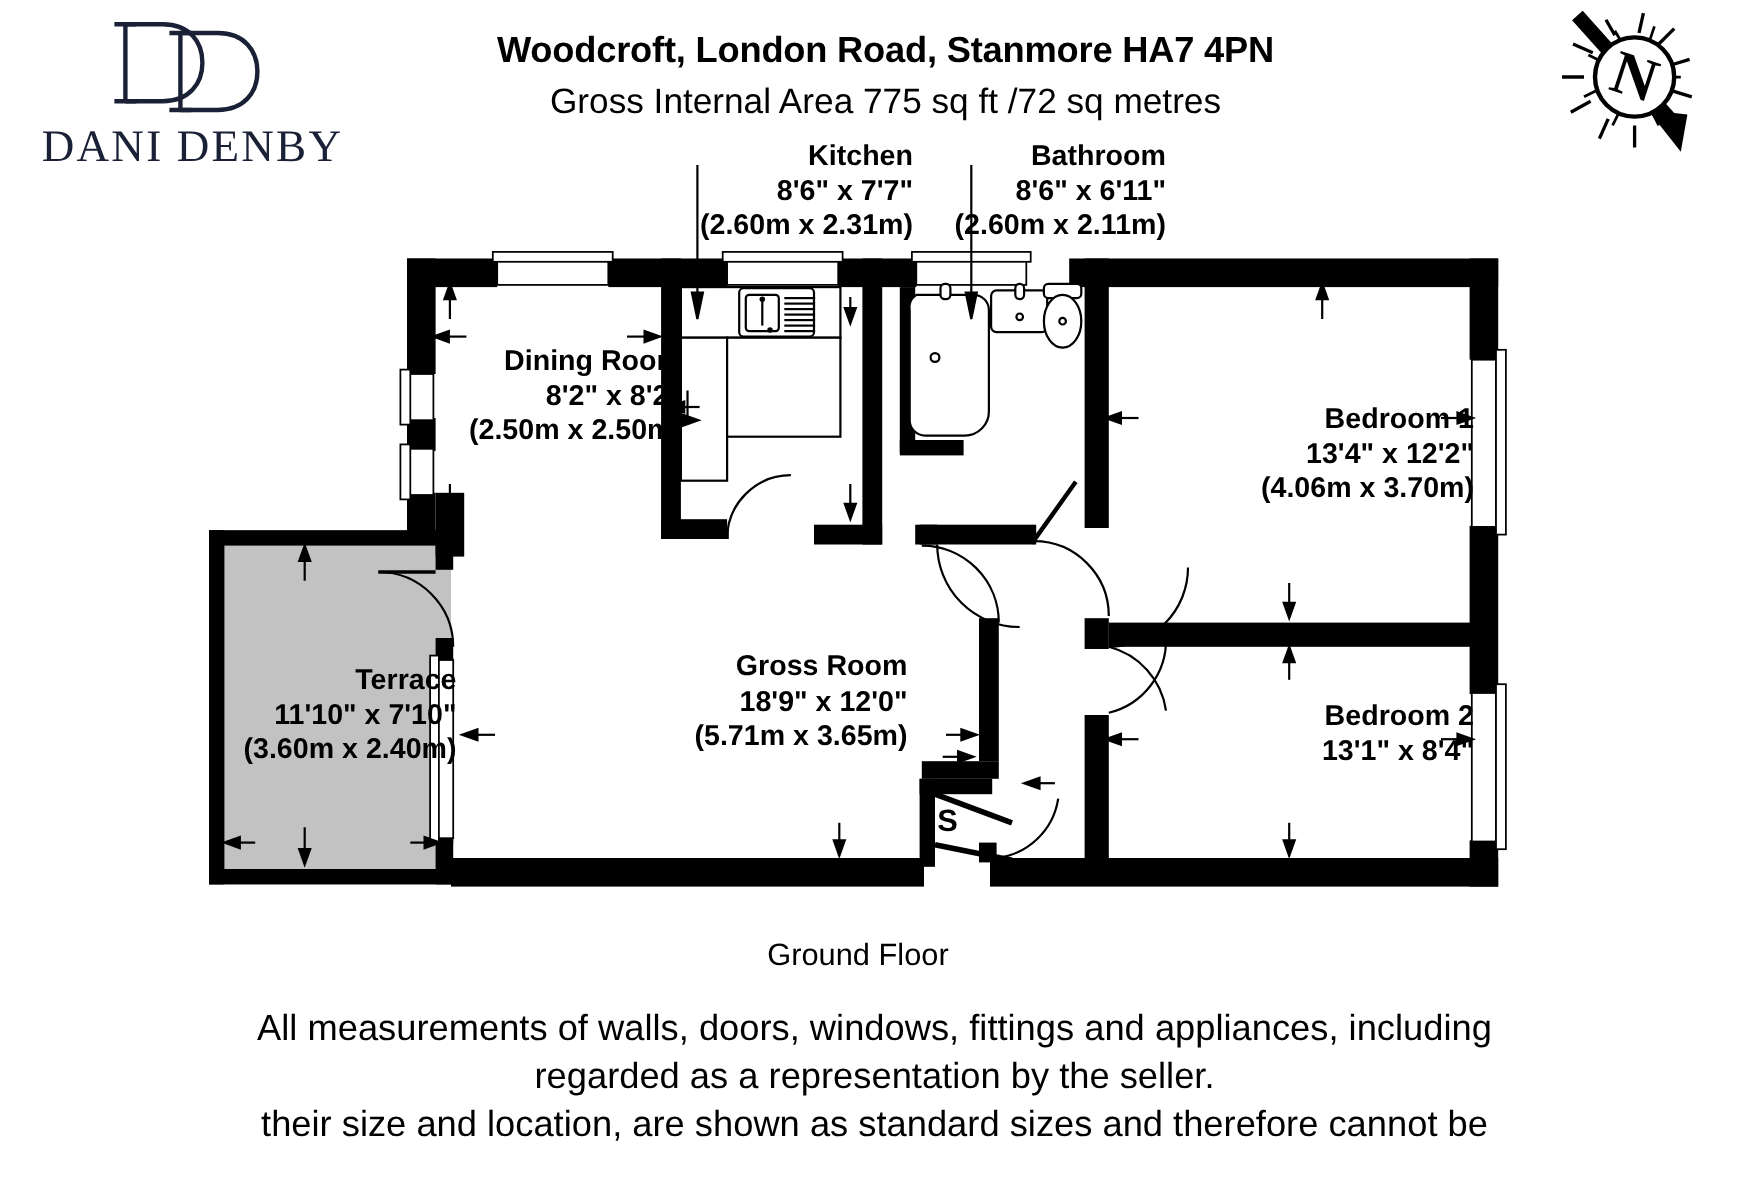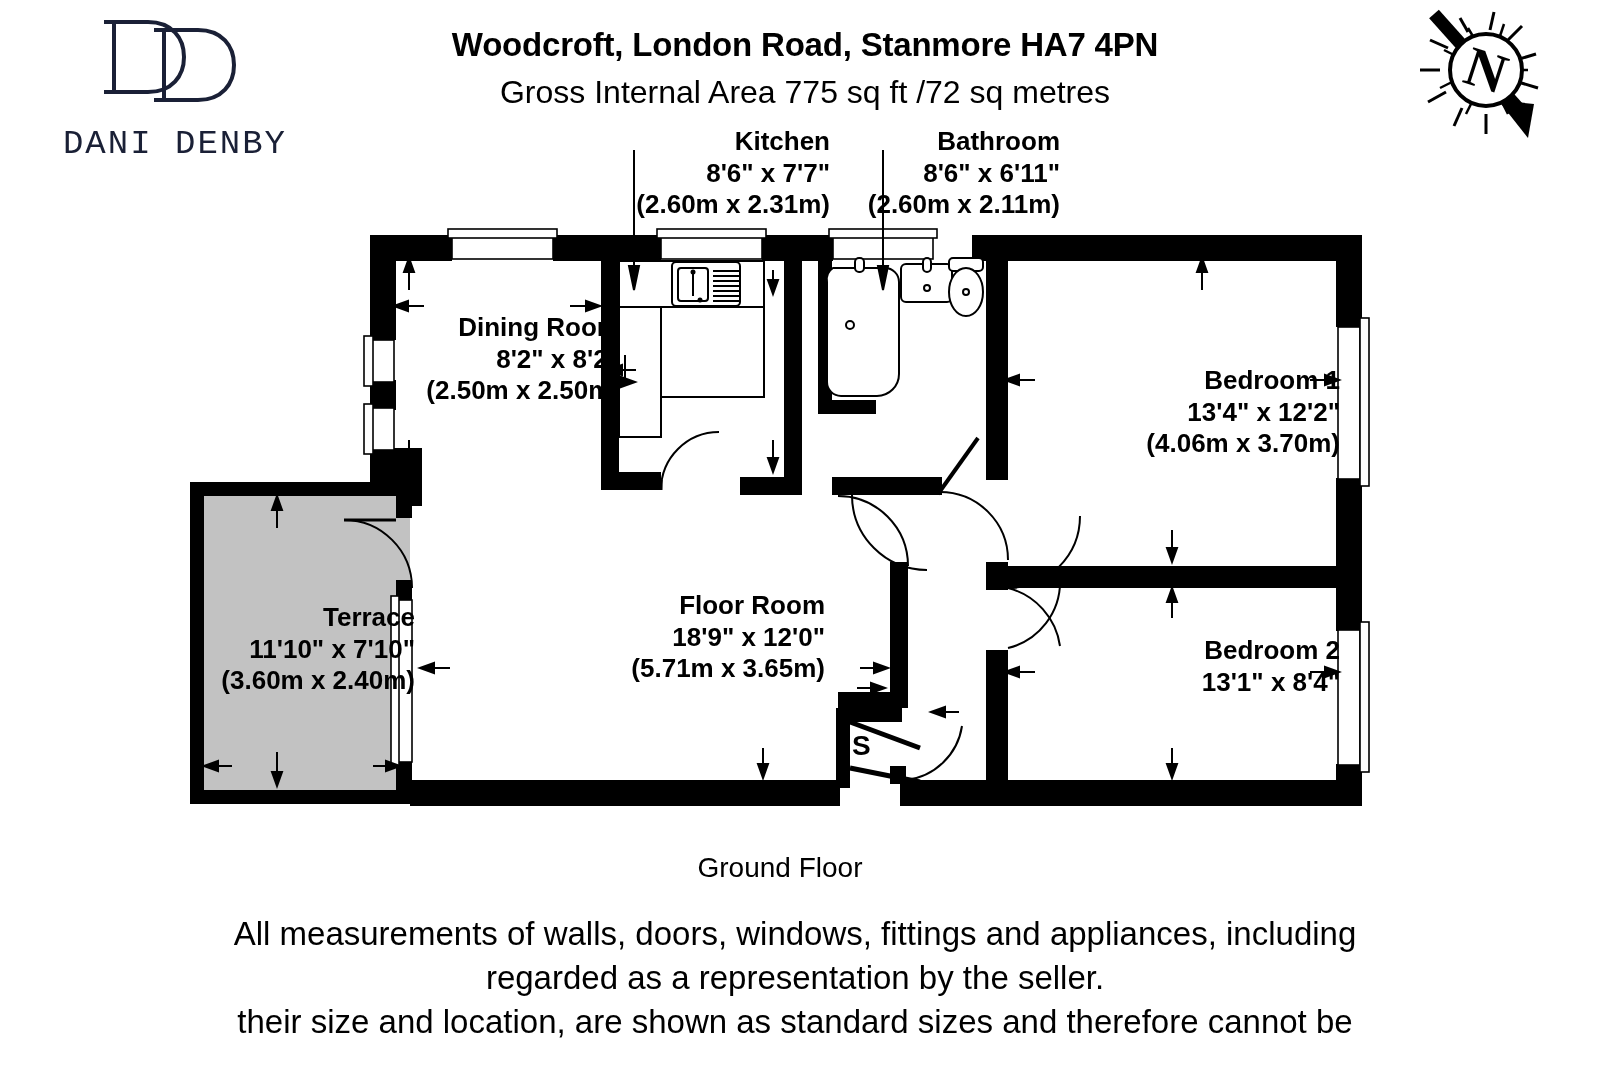--- a/index.html
+++ b/index.html
@@ -31,25 +31,25 @@
   #brand-monogram {
     font-family: "Liberation Serif", serif;
     font-size: 0px;
     line-height: 0;
     height: 96px;
     width: 170px;
     position: relative;
   }
   #brand-monogram svg { display:block; }
   #brand-wordmark {
-    font-family: Liberation Mono, monospace;
-    font-size: 34px;
+    font-family: Liberation Serif, serif;
+    font-size: 41px;
     letter-spacing: 2px;
     color: #1a2036;
-    margin-top: 21px;
+    margin-top: 4px;
     white-space: nowrap;
   }
 
   #title-block {
     position: absolute;
     left: 355px;
     top: 25px;
     width: 900px;
     text-align: center;
   }
@@ -441,21 +441,21 @@
   <div class="rl-imp">13'4" x 12'2"</div>
   <div class="rl-met">(4.06m x 3.70m)</div>
 </div>
 
 <div class="room-label" id="label-bedroom2">
   <div class="rl-name">Bedroom 2</div>
   <div class="rl-imp">13'1" x 8'4"</div>
 </div>
 
 <div class="room-label" id="label-living">
-  <div class="rl-name">Floor Room</div>
+  <div class="rl-name">Gross Room</div>
   <div class="rl-imp">18'9" x 12'0"</div>
   <div class="rl-met">(5.71m x 3.65m)</div>
 </div>
 
 <div class="room-label" id="label-terrace">
   <div class="rl-name">Terrace</div>
   <div class="rl-imp">11'10" x 7'10"</div>
   <div class="rl-met">(3.60m x 2.40m)</div>
 </div>
 

